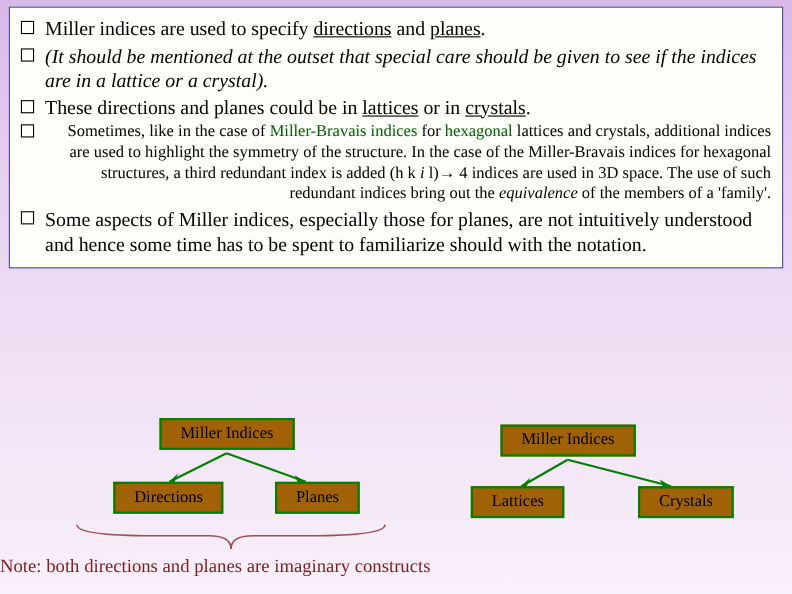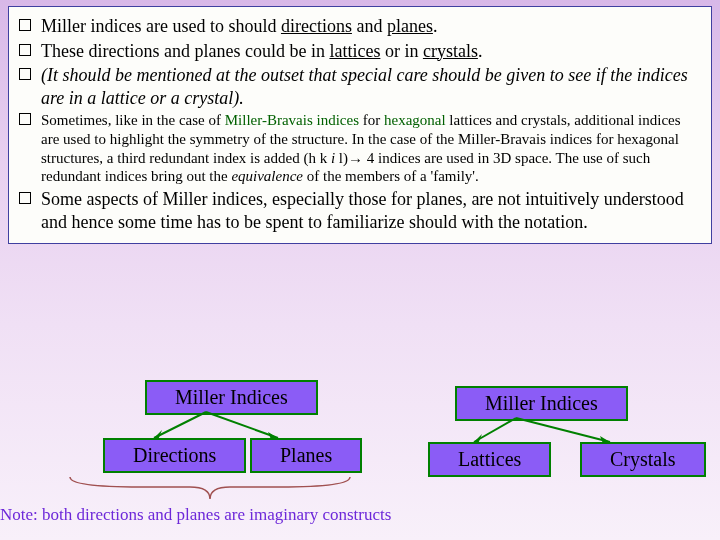--- a/index.html
+++ b/index.html
@@ -21,20 +21,21 @@
   }
   .bullet-item {
     display: flex;
     align-items: flex-start;
     margin: 2px 0;
     line-height: 1.25;
   }
   .bullet-item.small {
     font-size: 15px;
     line-height: 1.25;
+    text-align: right;
   }
   .bullet-mark {
     width: 12px;
     height: 12px;
     border: 1.5px solid #000;
     flex-shrink: 0;
     margin-top: 4px;
     margin-right: 10px;
   }
   .bullet-text { flex: 1; }
@@ -42,62 +43,62 @@
   .ital { font-style: italic; }
   .green { color: #006000; }
   .diagrams {
     position: absolute;
     top: 380px;
     left: 0;
     width: 720px;
   }
   .dbox {
     border: 2px solid #008000;
-    background: #8b5cf6;
-    padding: 4px 28px;
-    font-size: 20px;
+    background: #a16207;
+    padding: 4px 17px;
+    font-size: 15px;
     text-align: center;
     position: absolute;
     white-space: nowrap;
   }
   svg.connector {
     position: absolute;
     overflow: visible;
   }
   .brace {
     position: absolute;
   }
   .note {
     position: absolute;
     font-size: 17px;
-    color: #6d28d9;
+    color: #7f1d1d;
   }
 </style>
 </head>
 <body>
 
 <div class="content-box">
 
   <div class="bullet-item">
     <div class="bullet-mark"></div>
     <div class="bullet-text">
-      <span>Miller indices are used to should </span><span class="ul">directions</span><span> and </span><span class="ul">planes</span><span>.</span>
+      <span>Miller indices are used to specify </span><span class="ul">directions</span><span> and </span><span class="ul">planes</span><span>.</span>
     </div>
+  </div>
+
+  <div class="bullet-item">
+    <div class="bullet-mark"></div>
+    <div class="bullet-text ital">(It should be mentioned at the outset that special care should be given to see if the indices are in a lattice or a crystal).</div>
   </div>
 
   <div class="bullet-item">
     <div class="bullet-mark"></div>
     <div class="bullet-text">
       <span>These directions and planes could be in </span><span class="ul">lattices</span><span> or in </span><span class="ul">crystals</span><span>.</span>
     </div>
-  </div>
-
-  <div class="bullet-item">
-    <div class="bullet-mark"></div>
-    <div class="bullet-text ital">(It should be mentioned at the outset that special care should be given to see if the indices are in a lattice or a crystal).</div>
   </div>
 
 
   <div class="bullet-item small">
     <div class="bullet-mark" style="margin-top:2px"></div>
     <div class="bullet-text">
       <span>Sometimes, like in the case of </span><span class="green">Miller-Bravais indices</span><span> for </span><span class="green">hexagonal</span><span> lattices and crystals, additional indices are used to highlight the symmetry of the structure. In the case of the Miller-Bravais indices for hexagonal structures, a third redundant index is added (h k </span><span class="ital">i</span><span> l)→ 4 indices are used in 3D space. The use of such redundant indices bring out the </span><span class="ital">equivalence</span><span> of the members of a 'family'.</span>
     </div>
   </div>
 

